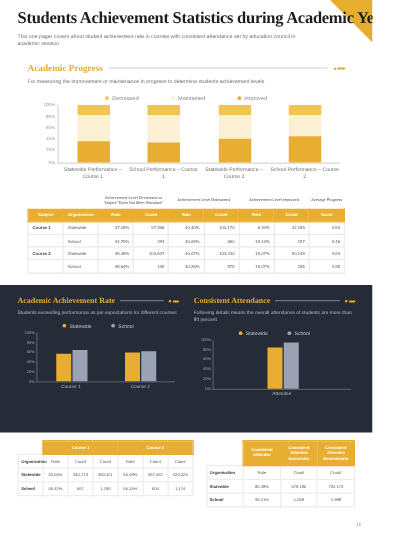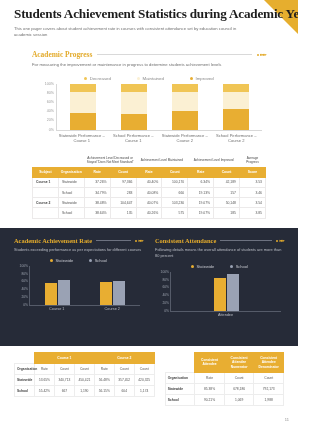--- a/index.html
+++ b/index.html
@@ -32,21 +32,21 @@
   }
   .doc-sub {
     margin-top: 4px;
     font-size: 4.2px;
     line-height: 1.65;
     color: #6f6f6f;
     max-width: 232px;
   }
 
   
-  .sec { padding: 0 32px; }
+  .sec { padding: 0 22px; }
   .sec-head { display: flex; align-items: center; gap: 5px; margin-top: 11px; }
   .sec-title {
     font-family: "Liberation Serif", serif;
     font-weight: bold;
     font-size: 7.4px;
     color: #e3ab2c;
     white-space: nowrap;
   }
   .sec-rule { flex: 1; height: 1px; background: #d9d9d9; }
   .sec-arrow { display: flex; align-items: center; gap: 1px; }

